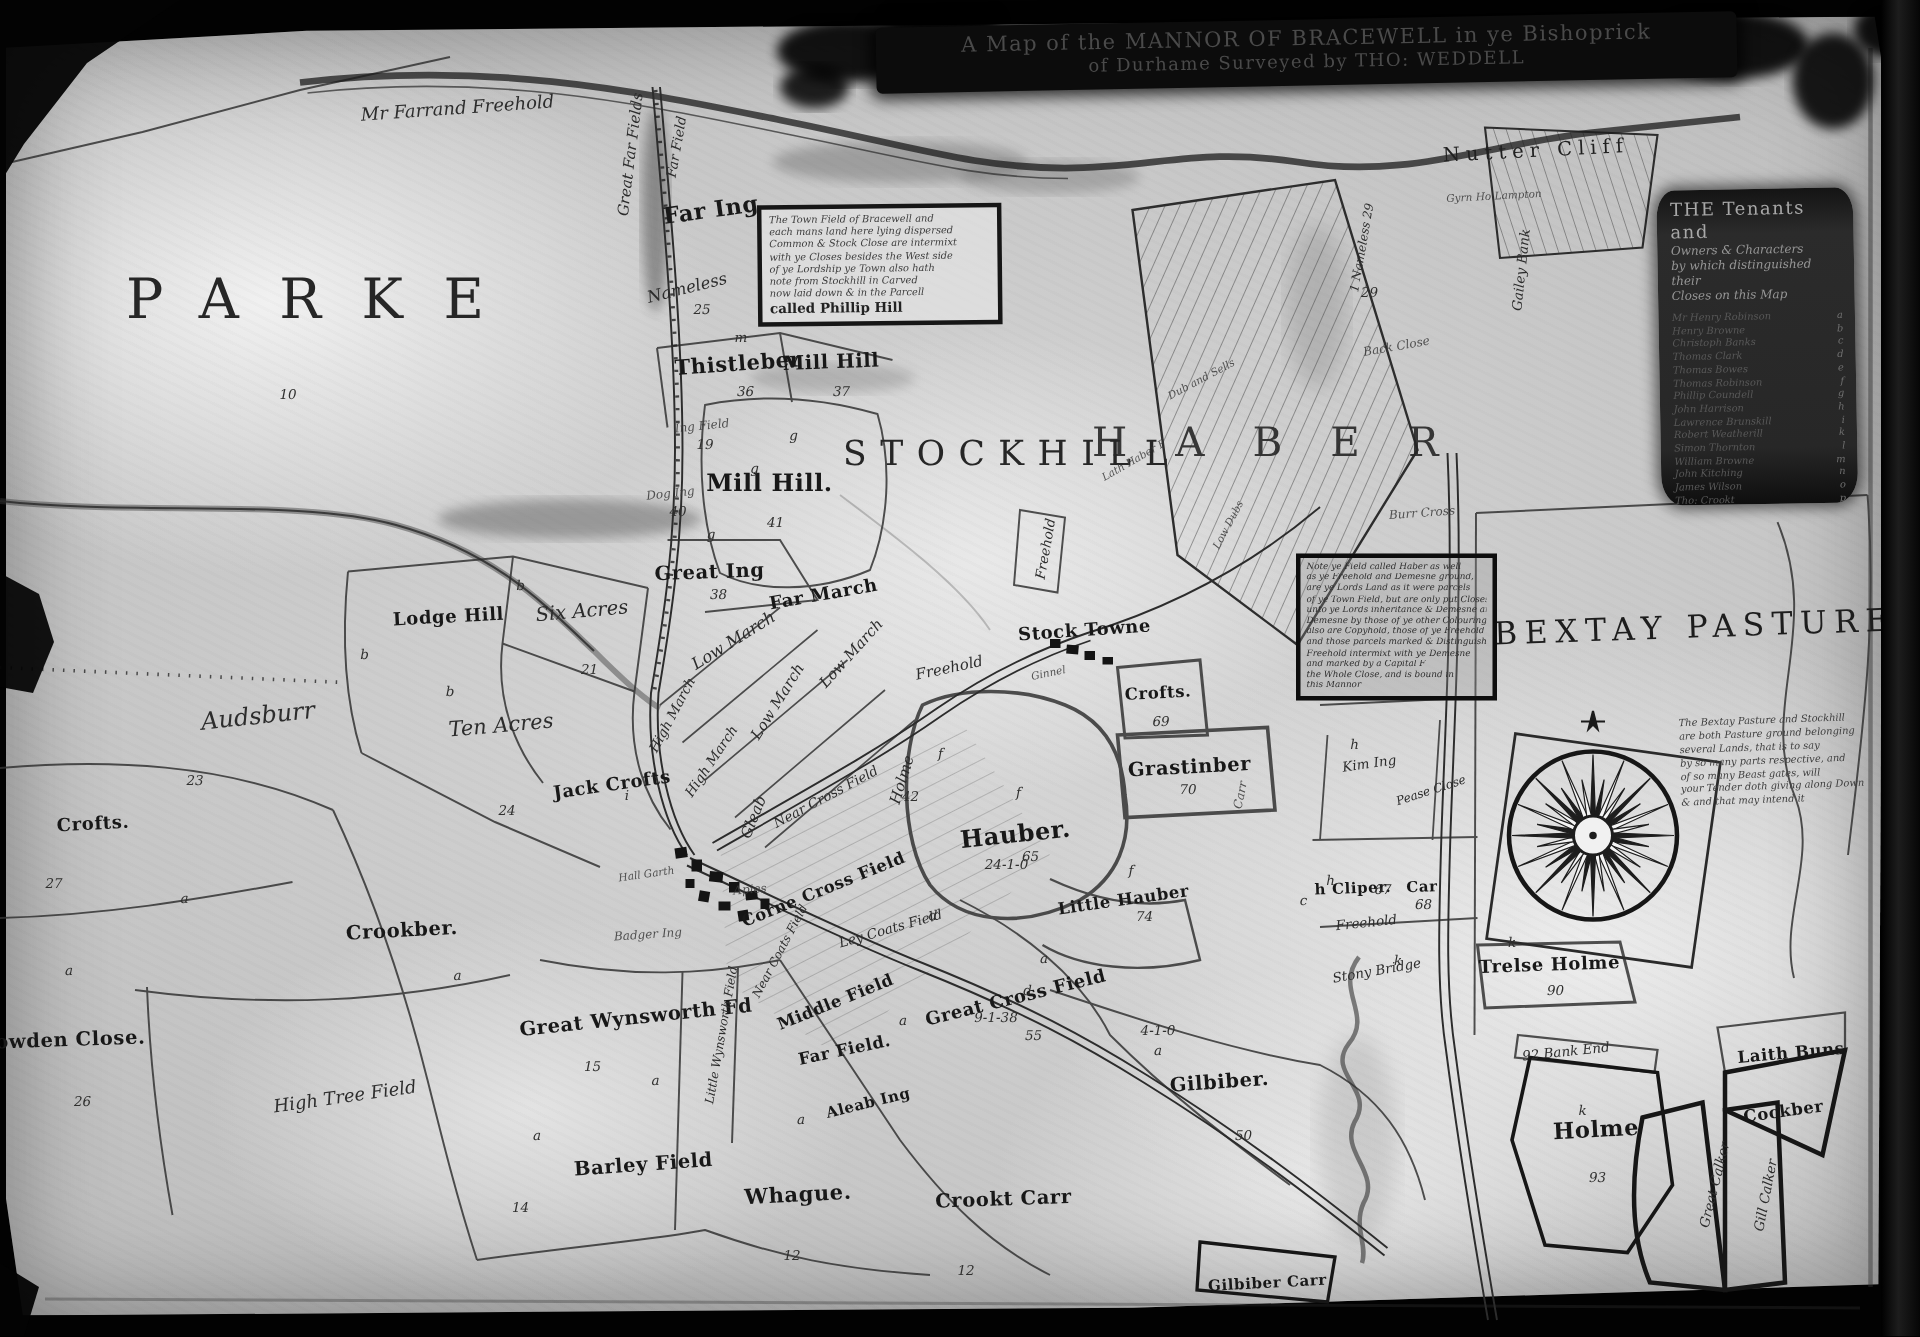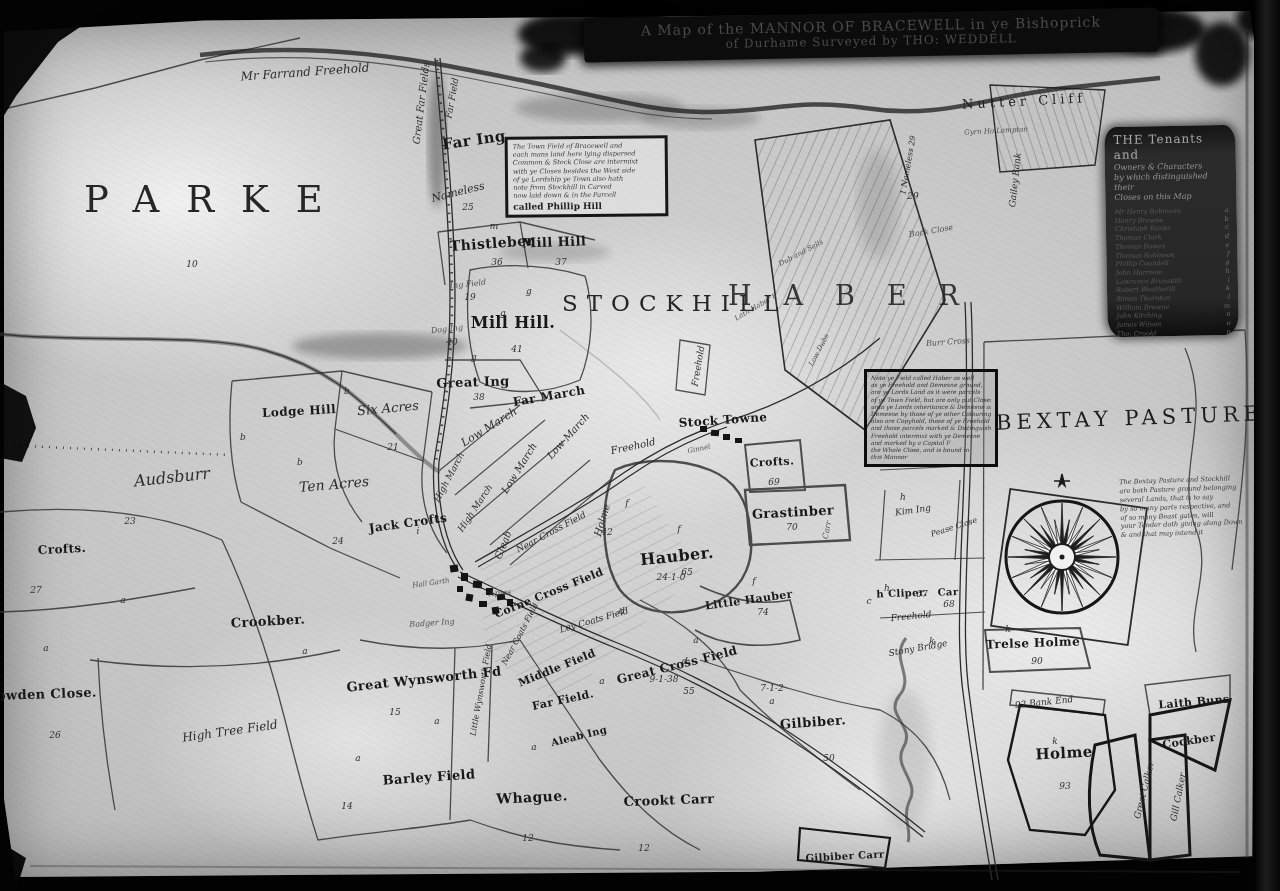--- a/index.html
+++ b/index.html
@@ -359,21 +359,21 @@
       <div class="mk" style="left: 687px; top: 572px;">65</div>
       <div class="mk" style="left: 671px; top: 577px;">24-1-0</div>
       <div class="mk" style="left: 763px; top: 612px;">74</div>
       <div class="mk" style="left: 774px; top: 482px;">69</div>
       <div class="mk" style="left: 792px; top: 527px;">70</div>
       <div class="mk" style="left: 922px; top: 594px;">67</div>
       <div class="mk" style="left: 949px; top: 604px;">68</div>
       <div class="mk" style="left: 1037px; top: 661px;">90</div>
       <div class="mk" style="left: 1065px; top: 786px;">93</div>
       <div class="mk" style="left: 607px; top: 532px;">42</div>
-      <div class="mk" style="left: 772px; top: 688px;">7-1-2</div>
+      <div class="mk" style="left: 772px; top: 688px;">4-1-0</div>
       <div class="mk" style="left: 347px; top: 391px;">b</div>
       <div class="mk" style="left: 243px; top: 437px;">b</div>
       <div class="mk" style="left: 300px; top: 462px;">b</div>
       <div class="mk" style="left: 529px; top: 291px;">g</div>
       <div class="mk" style="left: 503px; top: 313px;">g</div>
       <div class="mk" style="left: 474px; top: 357px;">g</div>
       <div class="mk" style="left: 494px; top: 226px;">m</div>
       <div class="mk" style="left: 679px; top: 529px;">f</div>
       <div class="mk" style="left: 754px; top: 581px;">f</div>
       <div class="mk" style="left: 627px; top: 503px;">f</div>

